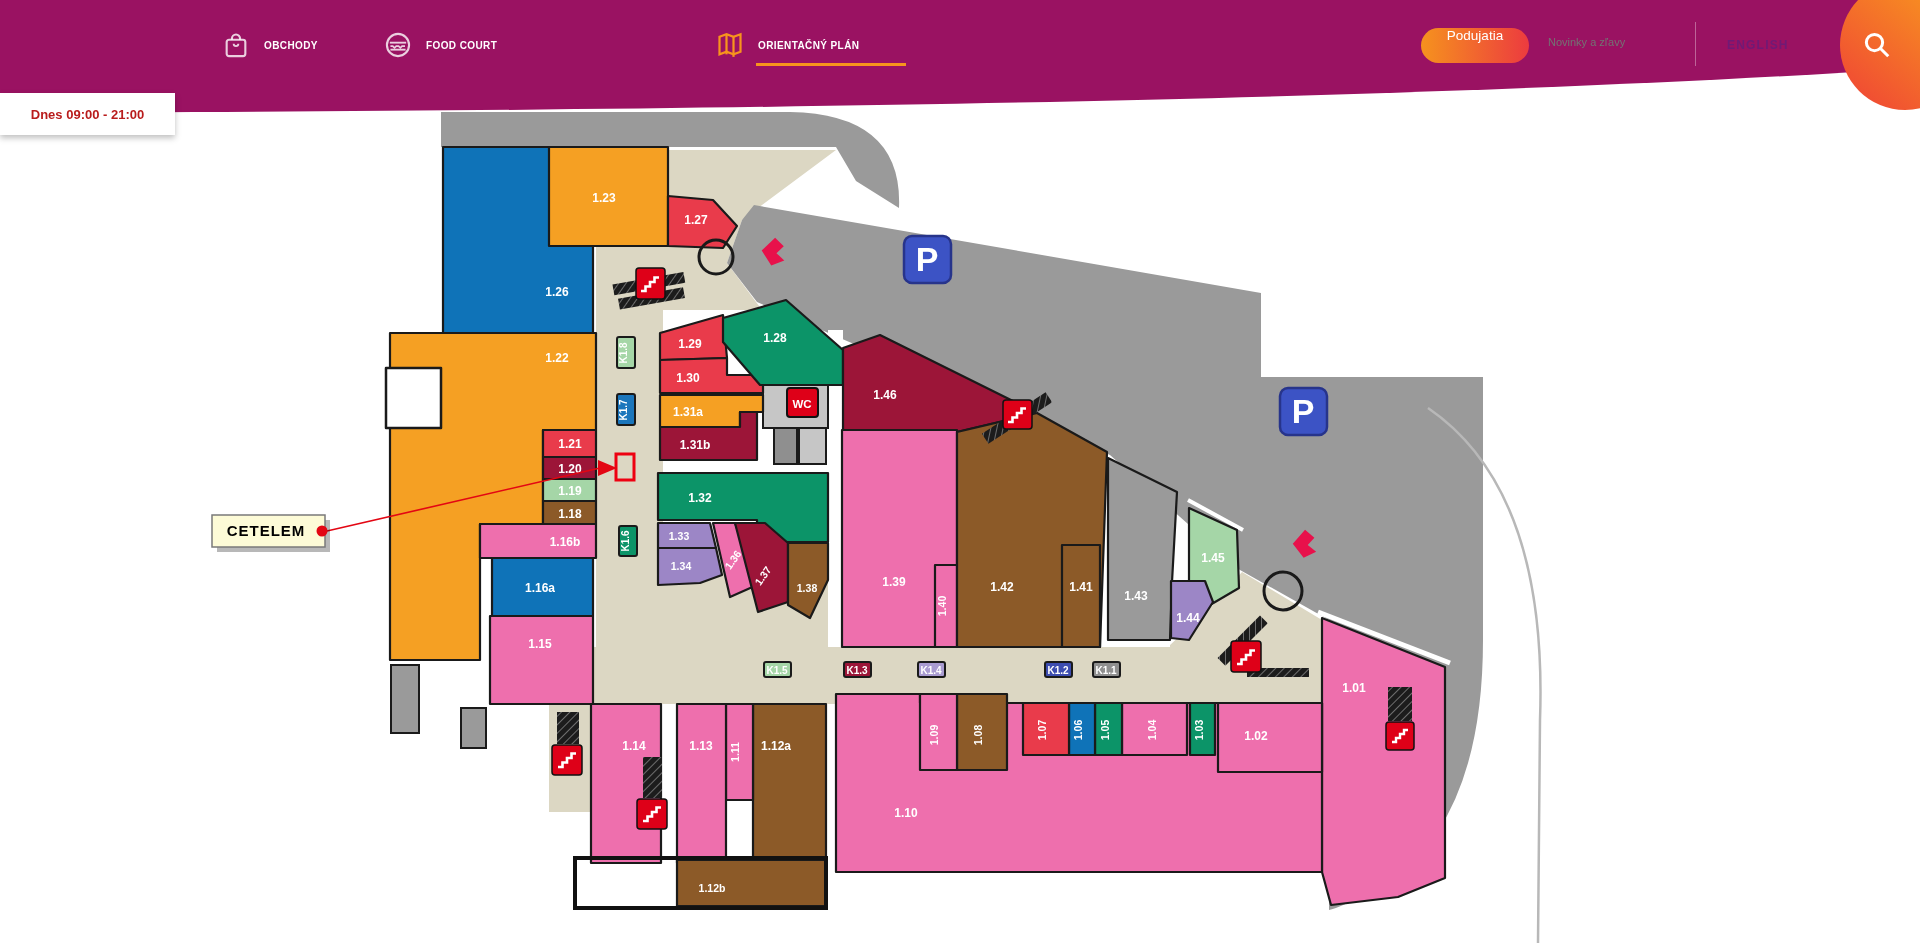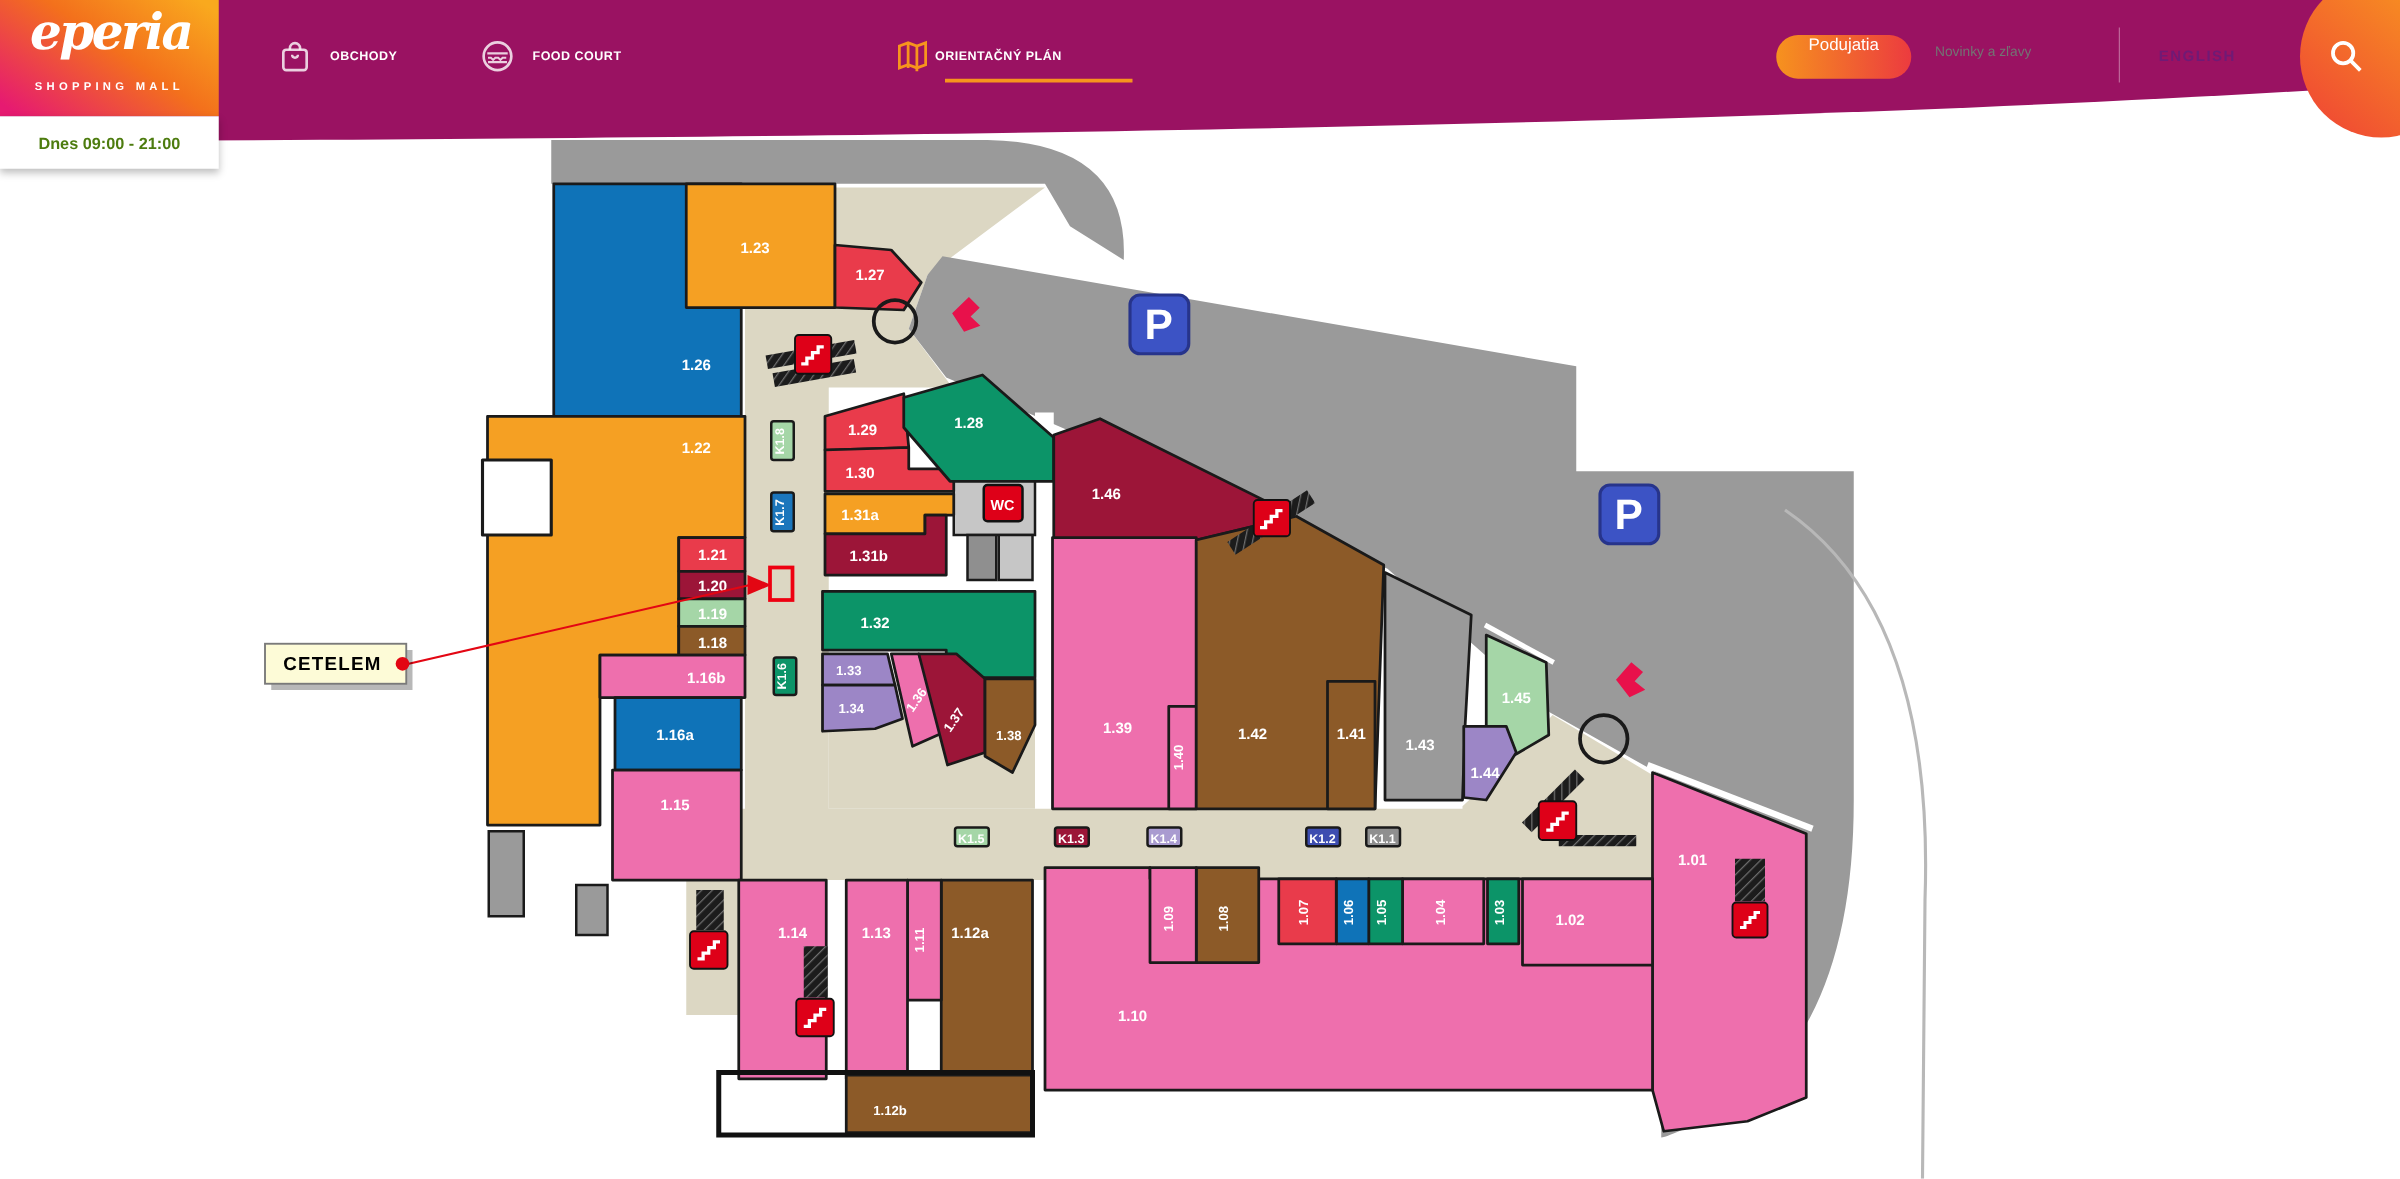--- a/index.html
+++ b/index.html
@@ -10,21 +10,21 @@
   .header{position:absolute;left:0;top:0;width:1920px;height:140px;z-index:5;}
   .header-curve{position:absolute;left:0;top:0;}
   .logo{position:absolute;left:0;top:0;width:175px;height:93px;z-index:7;
     background:linear-gradient(215deg,#F9A91E 5%,#F3701C 45%,#E61A71 95%);}
   .logo-script{position:absolute;left:6px;top:2px;width:165px;text-align:center;color:#fff;
     font-family:"DejaVu Serif",serif;font-style:italic;font-weight:bold;font-size:40px;letter-spacing:-2px;}
   .logo-tag{position:absolute;left:0;top:64px;width:175px;text-align:center;color:#fff;
     font-size:9px;letter-spacing:3.4px;font-weight:bold;}
   .hours-bar{position:absolute;left:0;top:93px;width:175px;height:42px;background:#fff;z-index:7;
     box-shadow:0 3px 6px rgba(0,0,0,.25);display:flex;align-items:center;justify-content:center;}
-  .hours-bar span{color:#4d7c0f;font-weight:bold;font-size:13px;}
+  .hours-bar span{color:#b91c1c;font-weight:bold;font-size:13px;}
   .nav-item{position:absolute;top:0;height:90px;display:flex;align-items:center;z-index:7;cursor:pointer;}
   .nav-label{color:#fff;font-weight:bold;font-size:10px;letter-spacing:.4px;white-space:nowrap;}
   .nav-underline{position:absolute;left:756px;top:63px;width:150px;height:3px;background:#F7941D;z-index:7;}
   .pill{position:absolute;left:1421px;top:28px;width:108px;height:35px;border-radius:18px;z-index:7;
     background:linear-gradient(90deg,#F6921E,#EC3B3F);display:flex;align-items:flex-start;justify-content:center;cursor:pointer;}
   .pill span{color:#fff;font-size:13.5px;}
   .link-plain{position:absolute;left:1548px;top:36px;color:#737373;font-size:11px;z-index:7;cursor:pointer;}
   .vdivider{position:absolute;left:1695px;top:22px;width:1px;height:44px;background:rgba(255,255,255,.35);z-index:7;}
   .lang{position:absolute;left:1727px;top:38px;color:#701a75;font-size:12px;font-weight:bold;letter-spacing:1.2px;z-index:7;cursor:pointer;}
   .search-circle{position:absolute;left:1840px;top:-20px;width:130px;height:130px;border-radius:50%;z-index:6;
@@ -364,24 +364,20 @@
     <text x="266" y="536" text-anchor="middle" fill="#000" font-size="15" font-weight="bold" letter-spacing="1">CETELEM</text>
     <circle cx="322" cy="531" r="5.5" fill="#E30613"></circle>
   </g>
 </svg>
 
 <div class="header">
   <svg class="header-curve" width="1920" height="130">
     <path d="M0,0 H1920 V68 C1520,94 960,110 0,113 Z" fill="#9A1262"></path>
   </svg>
 
-  <div class="logo">
-    <div class="logo-script">eperia</div>
-    <div class="logo-tag">SHOPPING MALL</div>
-  </div>
 
   <div class="nav-item" style="left:222px;">
     <svg width="28" height="28" viewBox="0 0 24 24">
       <rect x="4" y="7.5" width="16" height="14" rx="2" fill="none" stroke="rgba(255,255,255,.8)" stroke-width="1.8"></rect>
       <path d="M8.5,7.5 v-1 a3.5,3.5 0 0 1 7,0 v1" fill="none" stroke="rgba(255,255,255,.8)" stroke-width="1.8"></path>
       <path d="M10,11 a2,2 0 0 0 4,0" fill="none" stroke="rgba(255,255,255,.8)" stroke-width="1.6"></path>
     </svg>
     <span class="nav-label" style="margin-left:14px;">OBCHODY</span>
   </div>
   <div class="nav-item" style="left:384px;">
@@ -392,21 +388,21 @@
       <line x1="5.5" y1="16" x2="18.5" y2="16" stroke="rgba(255,255,255,.8)" stroke-width="1.6"></line>
     </svg>
     <span class="nav-label" style="margin-left:14px;">FOOD COURT</span>
   </div>
   <div class="nav-item" style="left:716px;">
     <svg width="28" height="28" viewBox="0 0 24 24">
       <path d="M3,5 l6,-2.2 6,2.2 6,-2.2 v15 l-6,2.2 -6,-2.2 -6,2.2 Z" fill="none" stroke="#F7941D" stroke-width="1.9"></path>
       <line x1="9" y1="2.8" x2="9" y2="20" stroke="#F7941D" stroke-width="1.9"></line>
       <line x1="15" y1="5" x2="15" y2="22.2" stroke="#F7941D" stroke-width="1.9"></line>
     </svg>
-    <span class="nav-label" style="margin-left:4px;">ORIENTAČNÝ PLÁN</span>
+    <span class="nav-label" style="margin-left:14px;">ORIENTAČNÝ PLÁN</span>
   </div>
   <div class="nav-underline"></div>
 
   <div class="pill">
     <span>Podujatia</span>
   </div>
   <div class="link-plain">Novinky a zľavy</div>
   <div class="vdivider"></div>
   <div class="lang">ENGLISH</div>
   <div class="search-circle"></div>

